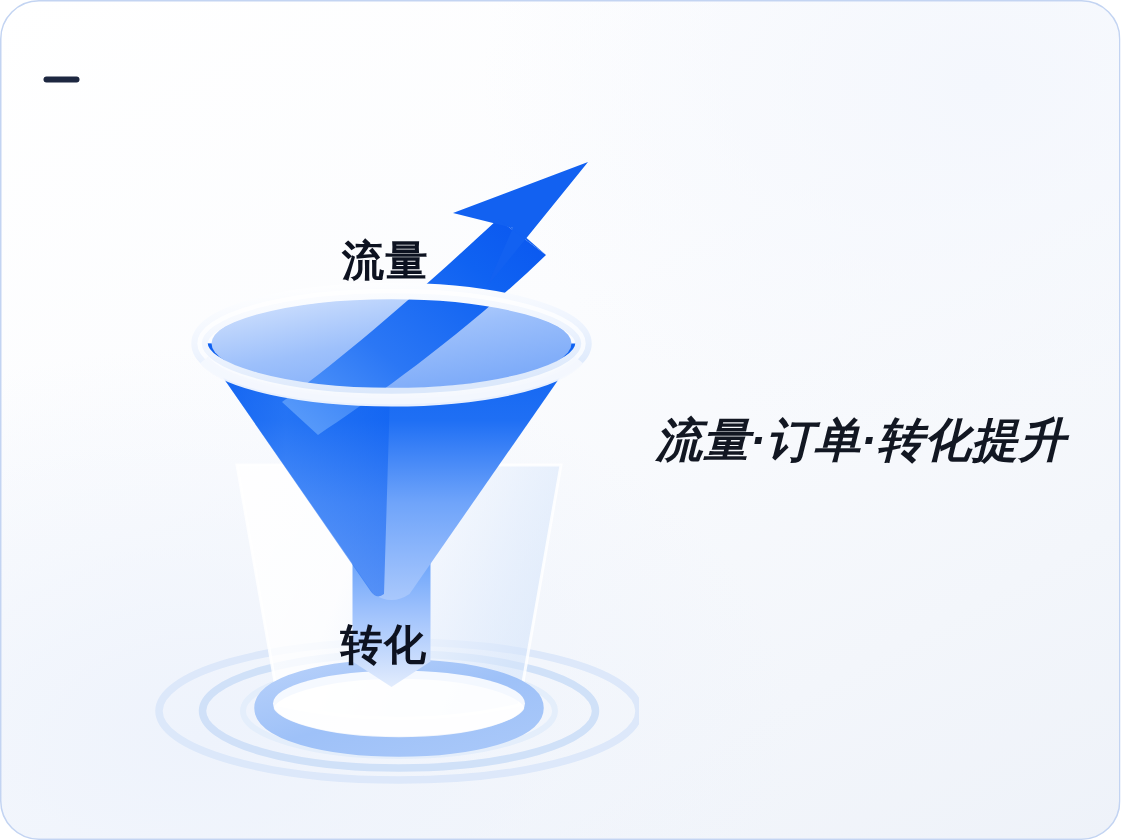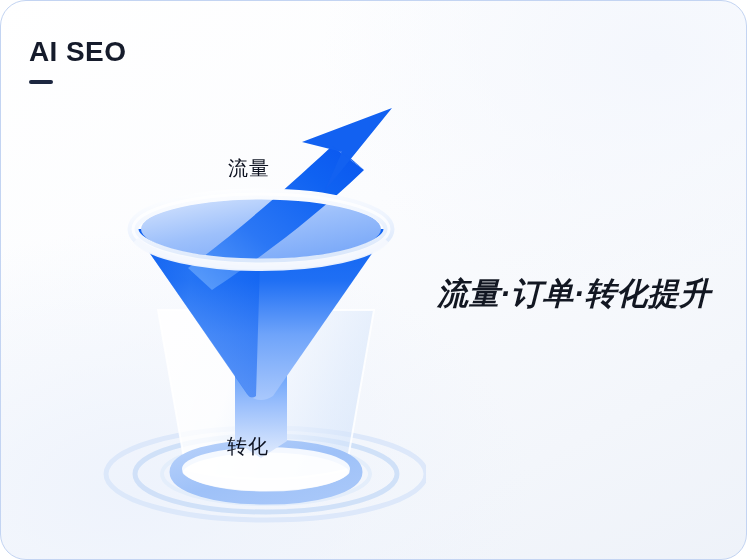--- a/index.html
+++ b/index.html
@@ -66,36 +66,35 @@
     left: 95px;
     top: 95px;
     width: 330px;
     height: 430px;
   }
   .stage svg { display: block; }
 
   
   .label {
     position: absolute;
-    font-size: 20px;
-    font-weight: normal;
+    font-size: 28px;
+    font-weight: bold;
     color: #0d1220;
     letter-spacing: 1px;
     white-space: nowrap;
   }
   .label-traffic { left: 227px; top: 154px; }
-  .label-convert { left: 226px; top: 432px; }
+  .label-convert { left: 226px; top: 410px; }
 </style>
 </head>
 <body>
 
 <div id="poster">
 
   <div class="title-block">
-    <div class="title-text">AI SEO</div>
     <div class="title-rule"></div>
   </div>
 
   <div class="tagline">流量·订单·转化提升</div>
 
   <div class="stage">
     <svg width="330" height="430" viewBox="0 0 330 430" xmlns="http://www.w3.org/2000/svg">
       <defs>
         <linearGradient id="gArrow" x1="0" y1="1" x2="1" y2="0">
           <stop offset="0%" stop-color="#5fa0fb"></stop>

